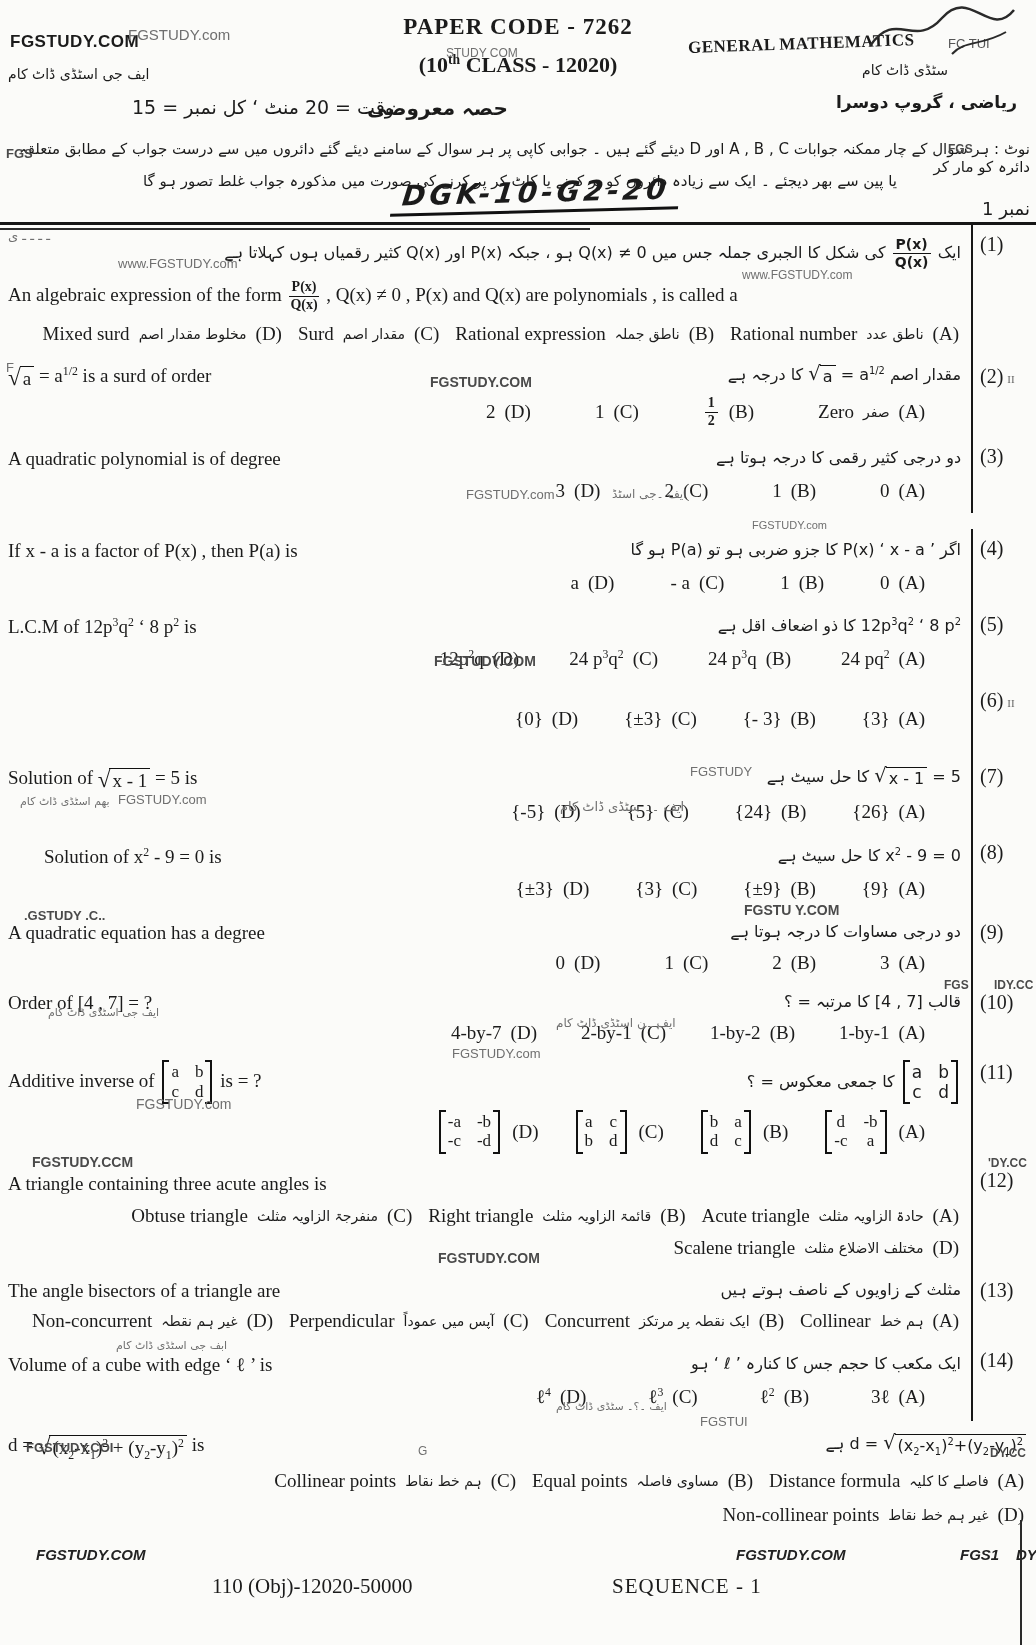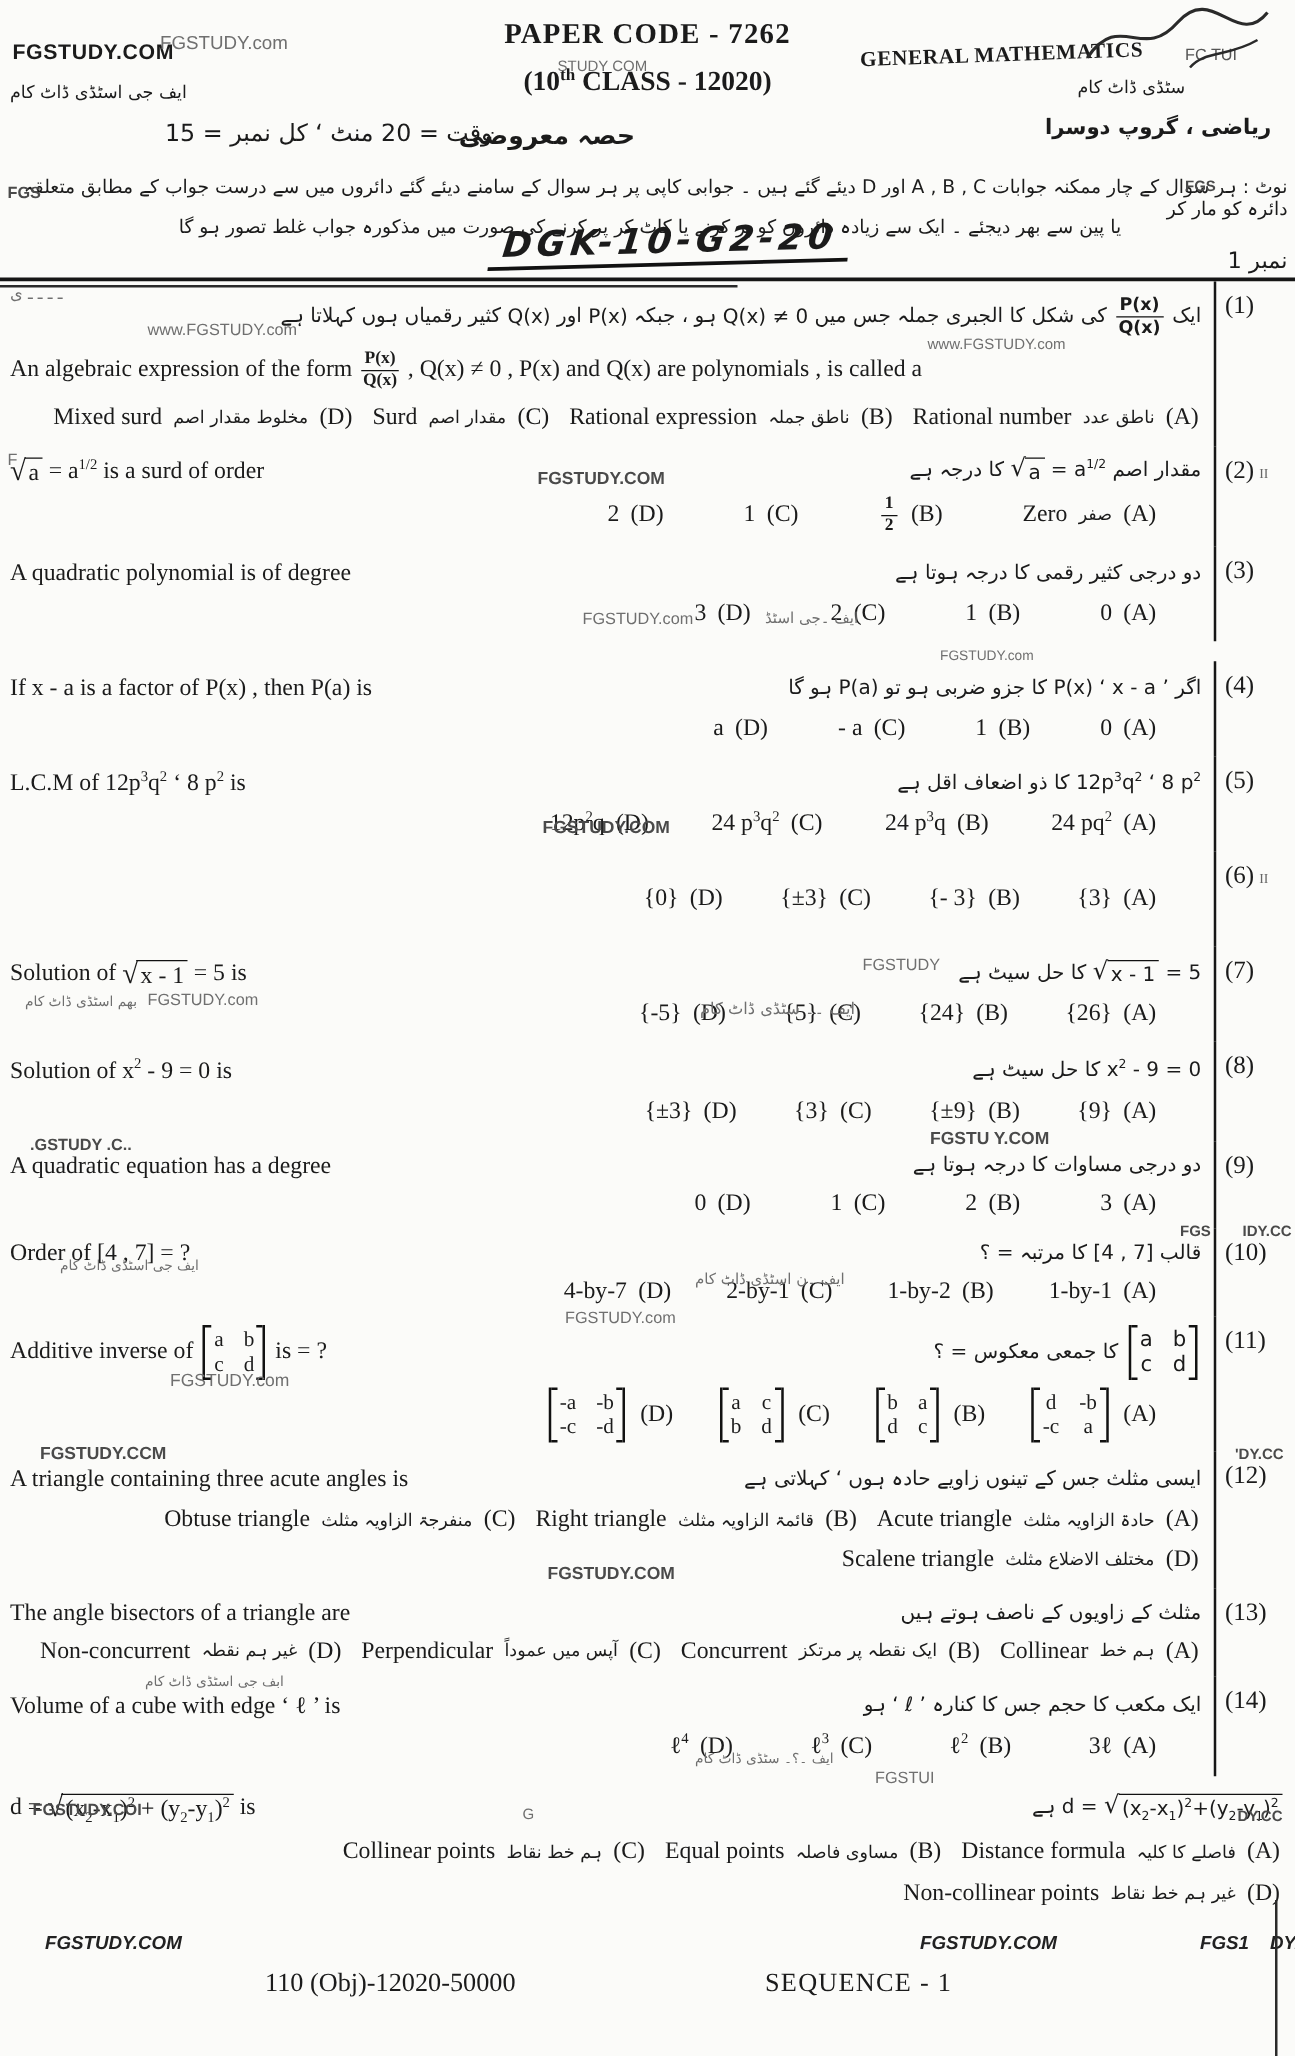--- a/index.html
+++ b/index.html
@@ -303,21 +303,21 @@
             <span class="opt-val">{5}</span>
           </span>
           <span class="opt">
             <span class="opt-label">(D)</span>
             <span class="opt-val">{-5}</span>
           </span>
         </div>
       </div>
       <div class="q-num">(7)</div>
     </div>
-    <div class="q-row" style="min-height: 80px;">
+    <div class="q-row" style="min-height: 80px; padding-left: 36px;">
       <div class="q-main">
         <div class="q-line">
           <div class="q-en">Solution of x<sup>2</sup> - 9 = 0 is</div>
           <div class="q-ur urdu" dir="rtl"><span class="mth" dir="ltr">x<sup>2</sup> - 9 = 0</span> کا حل سیٹ ہے</div>
         </div>
         <div class="q-opts" dir="rtl" style="gap: 46px;">
           <span class="opt">
             <span class="opt-label">(A)</span>
             <span class="opt-val">{9}</span>
           </span>
@@ -445,21 +445,20 @@
               </span></span>
           </span>
         </div>
       </div>
       <div class="q-num">(11)</div>
     </div>
     <div class="q-row" style="min-height: 110px;">
       <div class="q-main">
         <div class="q-line">
           <div class="q-en">A triangle containing three acute angles is</div>
-          <div class="q-ur urdu" dir="rtl">ایسی مثلث جس کے تینوں زاویے حادہ ہوں ‘ کہلاتی ہے</div>
         </div>
         <div class="q-opts textrow" dir="rtl" style="gap: 16px;">
           <span class="opt">
             <span class="opt-label">(A)</span>
             <span class="opt-ur" dir="rtl">حادۃ الزاویہ مثلث</span>
             <span class="opt-val">Acute triangle</span>
           </span>
           <span class="opt">
             <span class="opt-label">(B)</span>
             <span class="opt-ur" dir="rtl">قائمۃ الزاویہ مثلث</span>

